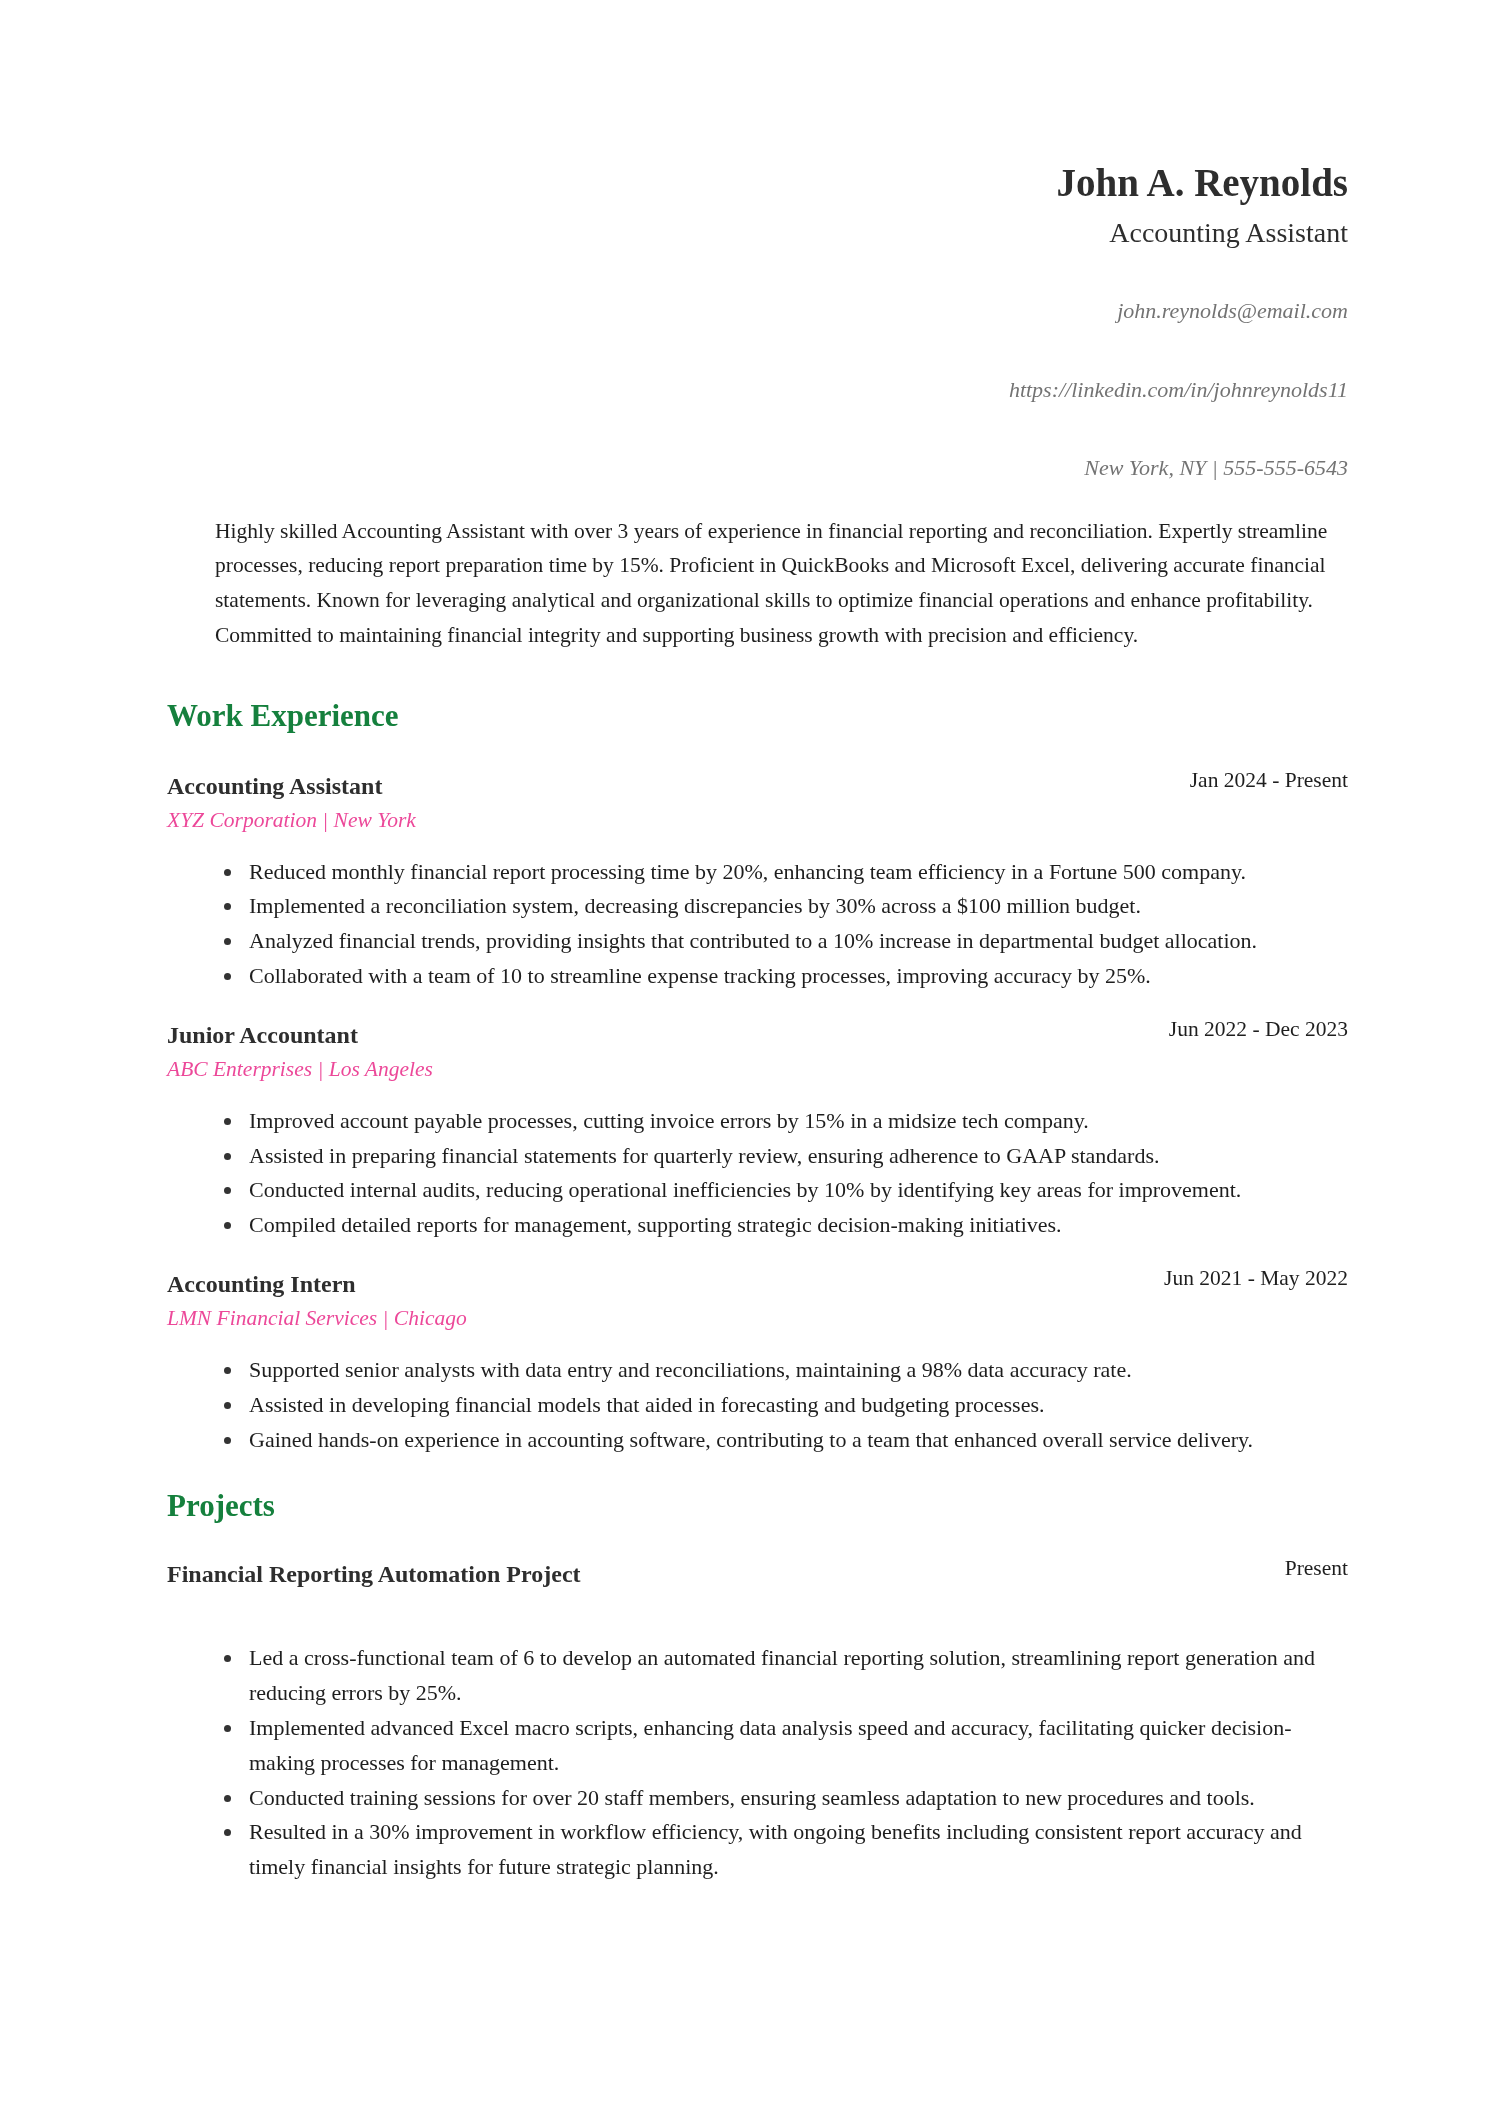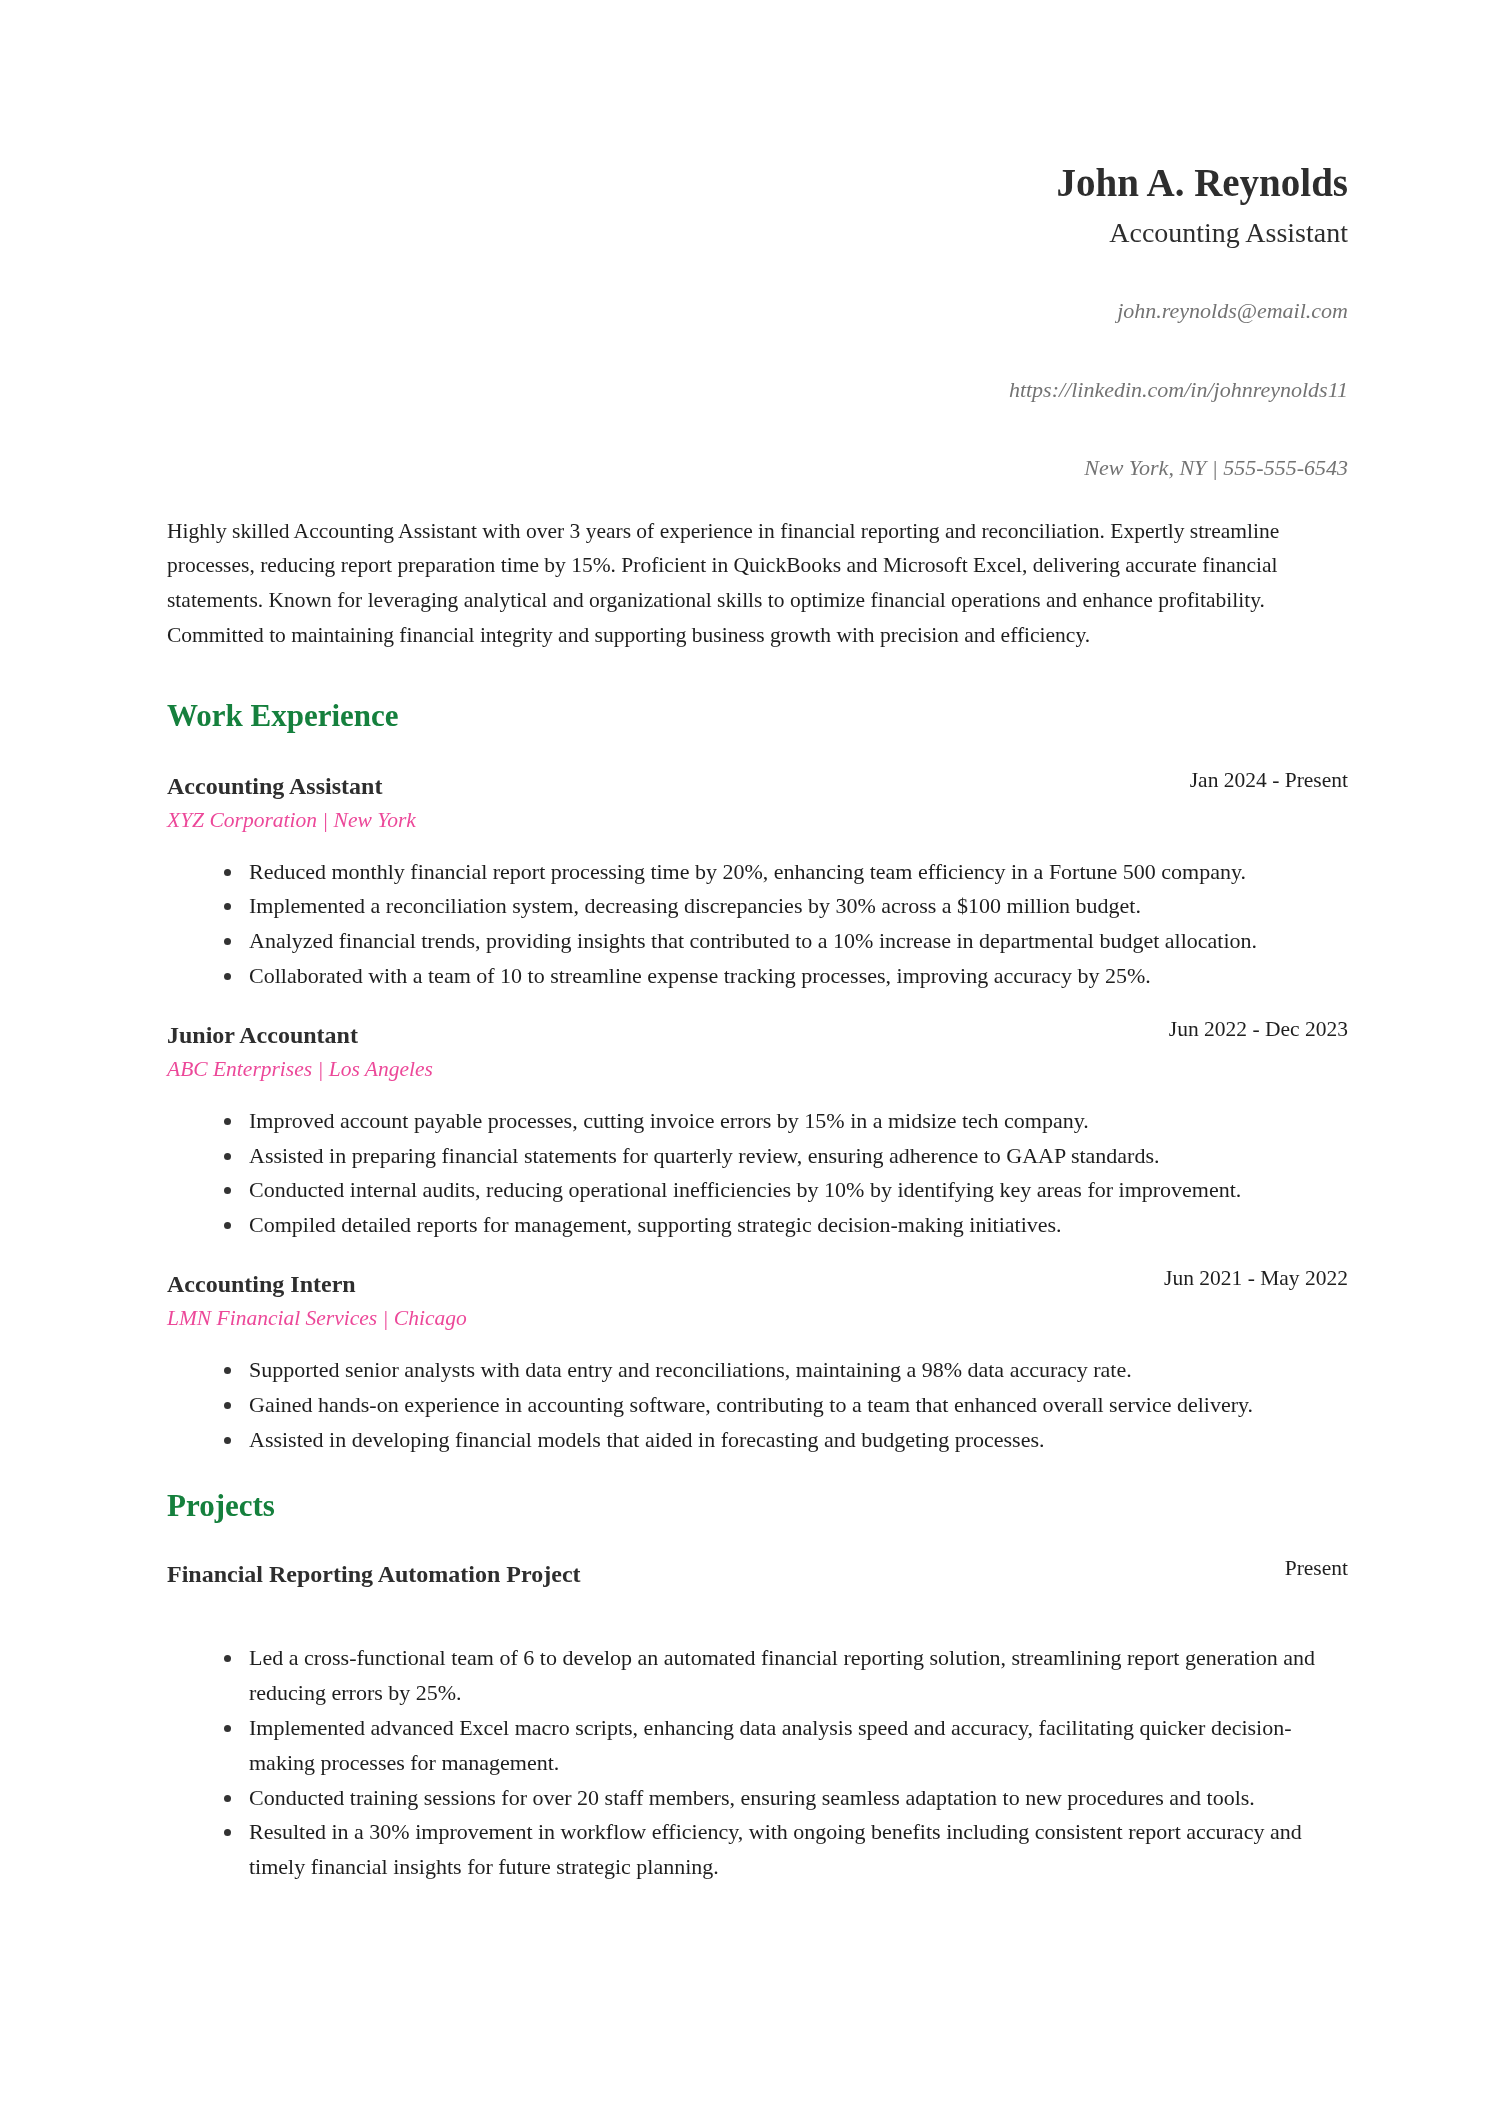--- a/index.html
+++ b/index.html
@@ -18,20 +18,21 @@
     .role {
       font-size: 28px; color: #2e2e2e; line-height: 34px; margin-top: 10px;
     }
     .contact { margin-top: 16px; }
     .contact div {
       font-style: italic; font-size: 22px; line-height: 34.5px; color: #737373; margin-top: 44px;
     }
     .summary {
       margin-top: 28px; font-size: 21.5px; line-height: 34.8px; color: #1e1e1e;
       padding-right: 10px;
+      margin-left: 48px;
     }
     .section-title {
       font-size: 31px; font-weight: bold; color: #15803d; line-height: 38px;
     }
     .sec-work { margin-top: 44px; }
     .sec-projects { margin-top: 30px; }
     .entry { position: relative; }
     .entry-head { position: relative; height: 34px; }
     .entry-title {
       font-size: 24px; font-weight: bold; color: #2e2e2e; line-height: 34px;
@@ -108,22 +109,22 @@
   </div>
 
   <div class="entry job3">
     <div class="entry-head">
       <div class="entry-title">Accounting Intern</div>
       <div class="entry-date">Jun 2021 - May 2022</div>
     </div>
     <div class="entry-sub">LMN Financial Services | Chicago</div>
     <ul class="bullets">
       <li><span class="dot"></span><span>Supported senior analysts with data entry and reconciliations, maintaining a 98% data accuracy rate.</span></li>
+      <li><span class="dot"></span><span>Assisted in developing financial models that aided in forecasting and budgeting processes.</span></li>
       <li><span class="dot"></span><span>Gained hands-on experience in accounting software, contributing to a team that enhanced overall service delivery.</span></li>
-      <li><span class="dot"></span><span>Assisted in developing financial models that aided in forecasting and budgeting processes.</span></li>
     </ul>
   </div>
 
   <div class="section-title sec-projects">Projects</div>
 
   <div class="entry proj1">
     <div class="entry-head">
       <div class="entry-title">Financial Reporting Automation Project</div>
       <div class="entry-date">Present</div>
     </div>

